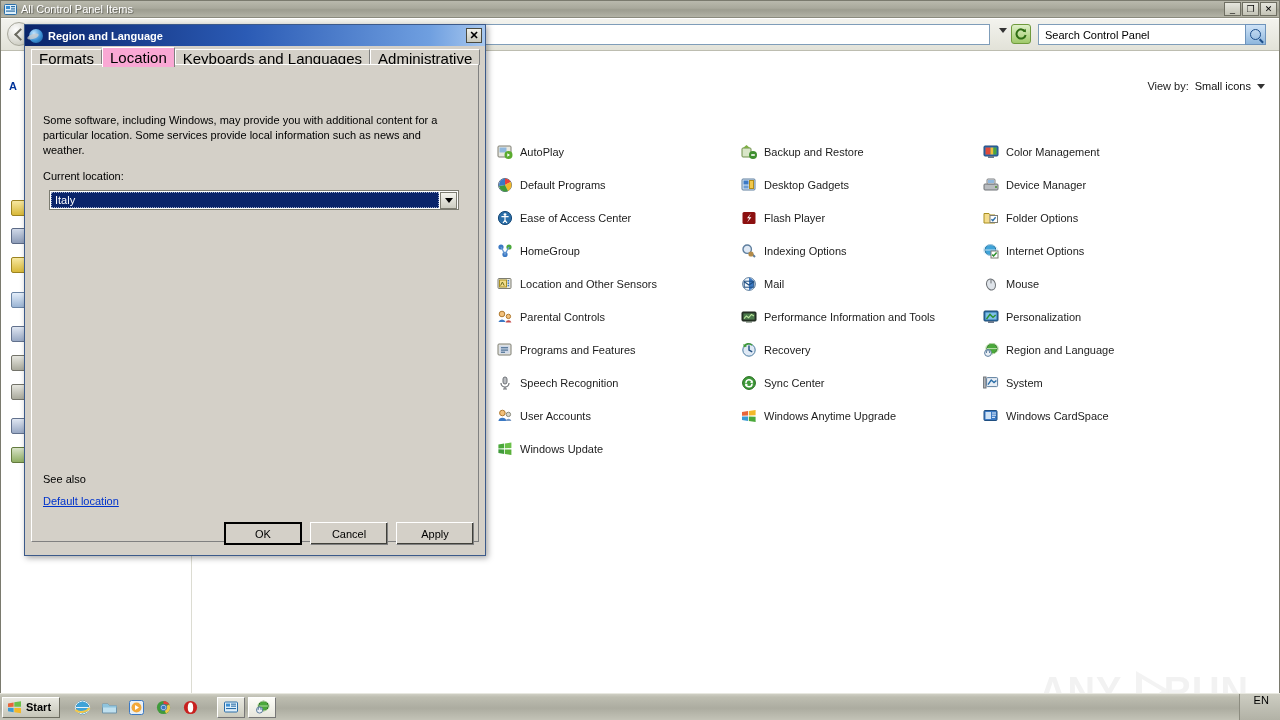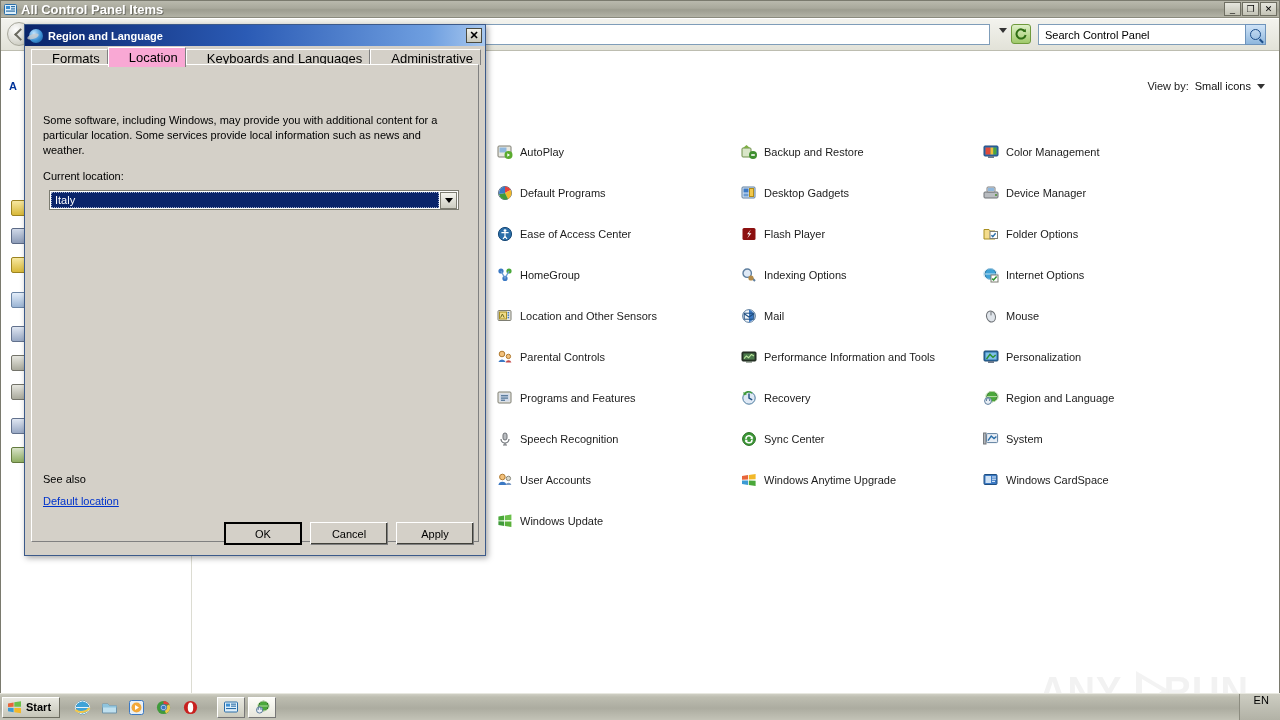--- a/index.html
+++ b/index.html
@@ -28,21 +28,21 @@
     background: linear-gradient(to bottom, #b9b9ad 0%, #a9a99c 45%, #9d9d90 55%, #b3b3a6 100%);
     border-bottom: 1px solid #8a8a7d;
     display:flex; align-items:center;
     box-sizing: border-box;
   }
   .cp-title-icon {
     width: 13px; height: 13px; margin-left: 3px; margin-right: 4px;
     position: relative; flex: none;
   }
   .cp-title-text {
-    font-weight: bold; font-size: 13px; color: #ffffff;
+    font-weight: normal; font-size: 11px; color: #ffffff;
     text-shadow: 1px 1px 0 rgba(0,0,0,0.35);
     white-space: nowrap;
   }
   .cp-win-buttons { position:absolute; right: 2px; top: 1px; display:flex; gap:1px; }
   .cp-win-btn {
     width: 17px; height: 14px;
     background: linear-gradient(to bottom,#e6e6de,#c3c3b6);
     border: 1px solid #6e6e62;
     box-sizing:border-box;
     display:flex; align-items:center; justify-content:center;
@@ -111,21 +111,21 @@
   .viewby {
     position:absolute; right:14px; top:28px;
     display:flex; align-items:center; gap:6px; font-size:11px; color:#222;margin-left:16px;
   }
   .viewby-val { color:#111; }
   .viewby-caret { width:0;height:0;border-left:4px solid transparent;border-right:4px solid transparent;border-top:5px solid #333; }
 
   .items-grid {
     position:absolute; left:496px; top:93px; right:19px;
     display:grid; grid-template-columns: 244px 242px auto;
-    row-gap: 27px;
+    row-gap: 19px;
   }
   .cp-item { display:flex; align-items:center; gap:7px; height:14px; }
   .cp-item .ic { width:16px;height:16px;flex:none;position:relative;border-radius:2px; }
   .cp-item .lbl { font-size:11px; color:#1c1c1c; white-space:nowrap; }
 
   
   .watermark {
     position:absolute; left:1038px; top:608px; width:210px; height:62px;
     display:flex; align-items:center; justify-content:center; gap:8px;
     color:#f2f2f2; font-size:38px; font-weight:bold; letter-spacing:1px;
@@ -169,21 +169,21 @@
   .dlg-close {
     position:absolute; right:3px; top:3px; width:16px;height:15px;
     background: linear-gradient(to bottom,#f1f1ea,#c9c9bd);
     border:1px solid #4a4a40; box-sizing:border-box;
     display:flex;align-items:center;justify-content:center;
     font-size:11px; font-weight:bold; color:#000; line-height:1;
   }
 
   .tabstrip { position:absolute; left:6px; top:24px; height:16px; display:flex; align-items:flex-end; }
   .tab {
-    height:16px; padding:1px 7px 0 20px; font-size:13px; color:#000;
+    height:16px; padding:1px 7px 0 7px; font-size:15px; color:#000;
     background:#d4d0c8;
     border-left:1px solid #fff; border-top:1px solid #fff; border-right:1px solid #808080;
     box-sizing:border-box; display:flex; align-items:center; white-space:nowrap;
   }
   .tab.active {
     height:20px; margin-bottom:-2px; padding-top:0;
     background:#f9a8d4; position:relative; z-index:3;
     border-right:1px solid #808080;
   }
 

